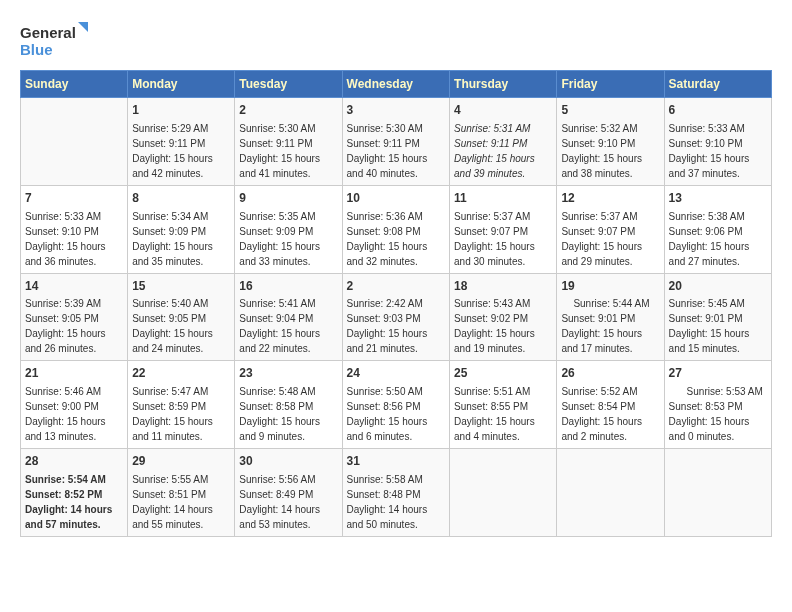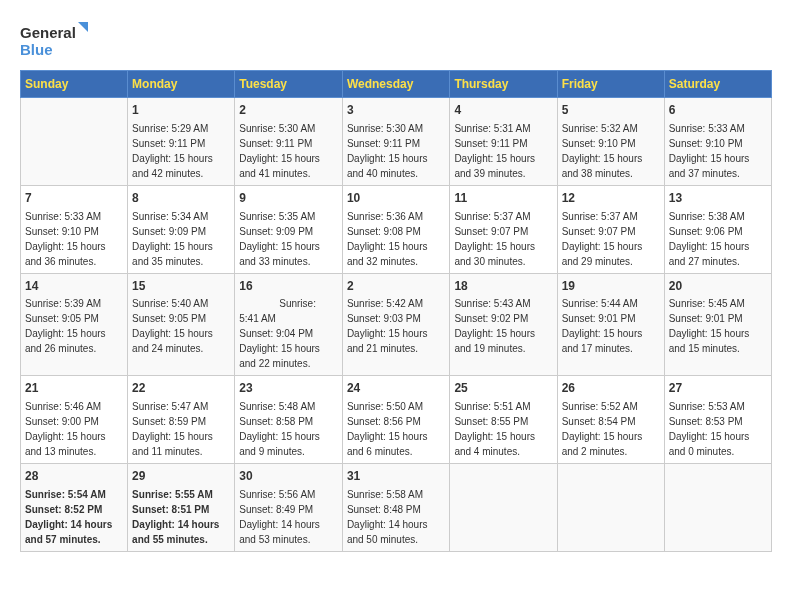--- a/index.html
+++ b/index.html
@@ -34,21 +34,21 @@
       color: #333;
       font-weight: normal;
     }
     table {
       width: 100%;
       border-collapse: collapse;
       font-size: 10.5px;
     }
     thead tr th {
       background-color: #3a6db5;
-      color: #fde047;
+      color: #fef9c3;
       font-size: 12px;
       font-weight: bold;
       padding: 6px 4px;
       text-align: left;
       border: 1px solid #5a8dd0;
     }
     tbody tr td {
       border: 1px solid #ccc;
       vertical-align: top;
       padding: 4px;
@@ -112,21 +112,21 @@
 Daylight: 15 hours
 and 42 minutes.</span></td>
         <td><span class="day-number">2</span><span class="day-info" style="white-space: pre-wrap;">Sunrise: 5:30 AM
 Sunset: 9:11 PM
 Daylight: 15 hours
 and 41 minutes.</span></td>
         <td><span class="day-number">3</span><span class="day-info" style="white-space: pre-wrap;">Sunrise: 5:30 AM
 Sunset: 9:11 PM
 Daylight: 15 hours
 and 40 minutes.</span></td>
-        <td><span class="day-number">4</span><span class="day-info" style="white-space: pre-wrap;">Sunrise: 5:31 AM
+        <td><span class="day-number">4</span><span class="day-info" style="white-space: pre-wrap; font-style: italic;">Sunrise: 5:31 AM
 Sunset: 9:11 PM
 Daylight: 15 hours
 and 39 minutes.</span></td>
         <td><span class="day-number">5</span><span class="day-info" style="white-space: pre-wrap;">Sunrise: 5:32 AM
 Sunset: 9:10 PM
 Daylight: 15 hours
 and 38 minutes.</span></td>
         <td><span class="day-number">6</span><span class="day-info" style="white-space: pre-wrap;">Sunrise: 5:33 AM
 Sunset: 9:10 PM
 Daylight: 15 hours
@@ -164,33 +164,33 @@
       </tr>
       <tr>
         <td><span class="day-number">14</span><span class="day-info" style="white-space: pre-wrap;">Sunrise: 5:39 AM
 Sunset: 9:05 PM
 Daylight: 15 hours
 and 26 minutes.</span></td>
         <td><span class="day-number">15</span><span class="day-info" style="white-space: pre-wrap;">Sunrise: 5:40 AM
 Sunset: 9:05 PM
 Daylight: 15 hours
 and 24 minutes.</span></td>
-        <td><span class="day-number">16</span><span class="day-info" style="white-space: pre-wrap; margin-left: 40px;">Sunrise: 5:41 AM
+        <td><span class="day-number">16</span><span class="day-info" style="white-space: pre-wrap;">Sunrise: 5:41 AM
 Sunset: 9:04 PM
 Daylight: 15 hours
 and 22 minutes.</span></td>
-        <td><span class="day-number">2</span><span class="day-info" style="white-space: pre-wrap;">Sunrise: 5:42 AM
+        <td><span class="day-number">2</span><span class="day-info" style="white-space: pre-wrap;">Sunrise: 2:42 AM
 Sunset: 9:03 PM
 Daylight: 15 hours
 and 21 minutes.</span></td>
         <td><span class="day-number">18</span><span class="day-info" style="white-space: pre-wrap;">Sunrise: 5:43 AM
 Sunset: 9:02 PM
 Daylight: 15 hours
 and 19 minutes.</span></td>
-        <td><span class="day-number">19</span><span class="day-info" style="white-space: pre-wrap;">Sunrise: 5:44 AM
+        <td><span class="day-number">19</span><span class="day-info" style="white-space: pre-wrap; margin-left: 12px;">Sunrise: 5:44 AM
 Sunset: 9:01 PM
 Daylight: 15 hours
 and 17 minutes.</span></td>
         <td><span class="day-number">20</span><span class="day-info" style="white-space: pre-wrap;">Sunrise: 5:45 AM
 Sunset: 9:01 PM
 Daylight: 15 hours
 and 15 minutes.</span></td>
       </tr>
       <tr>
         <td><span class="day-number">21</span><span class="day-info" style="white-space: pre-wrap;">Sunrise: 5:46 AM
@@ -210,31 +210,31 @@
 Daylight: 15 hours
 and 6 minutes.</span></td>
         <td><span class="day-number">25</span><span class="day-info" style="white-space: pre-wrap;">Sunrise: 5:51 AM
 Sunset: 8:55 PM
 Daylight: 15 hours
 and 4 minutes.</span></td>
         <td><span class="day-number">26</span><span class="day-info" style="white-space: pre-wrap;">Sunrise: 5:52 AM
 Sunset: 8:54 PM
 Daylight: 15 hours
 and 2 minutes.</span></td>
-        <td><span class="day-number">27</span><span class="day-info" style="white-space: pre-wrap;">Sunrise: 5:53 AM
+        <td><span class="day-number">27</span><span class="day-info" style="white-space: pre-wrap; margin-left: 18px;">Sunrise: 5:53 AM
 Sunset: 8:53 PM
 Daylight: 15 hours
 and 0 minutes.</span></td>
       </tr>
       <tr>
         <td><span class="day-number">28</span><span class="day-info" style="white-space: pre-wrap; font-weight: bold;">Sunrise: 5:54 AM
 Sunset: 8:52 PM
 Daylight: 14 hours
 and 57 minutes.</span></td>
-        <td><span class="day-number">29</span><span class="day-info" style="white-space: pre-wrap; font-weight: bold;">Sunrise: 5:55 AM
+        <td><span class="day-number">29</span><span class="day-info" style="white-space: pre-wrap;">Sunrise: 5:55 AM
 Sunset: 8:51 PM
 Daylight: 14 hours
 and 55 minutes.</span></td>
         <td><span class="day-number">30</span><span class="day-info" style="white-space: pre-wrap;">Sunrise: 5:56 AM
 Sunset: 8:49 PM
 Daylight: 14 hours
 and 53 minutes.</span></td>
         <td><span class="day-number">31</span><span class="day-info" style="white-space: pre-wrap;">Sunrise: 5:58 AM
 Sunset: 8:48 PM
 Daylight: 14 hours

